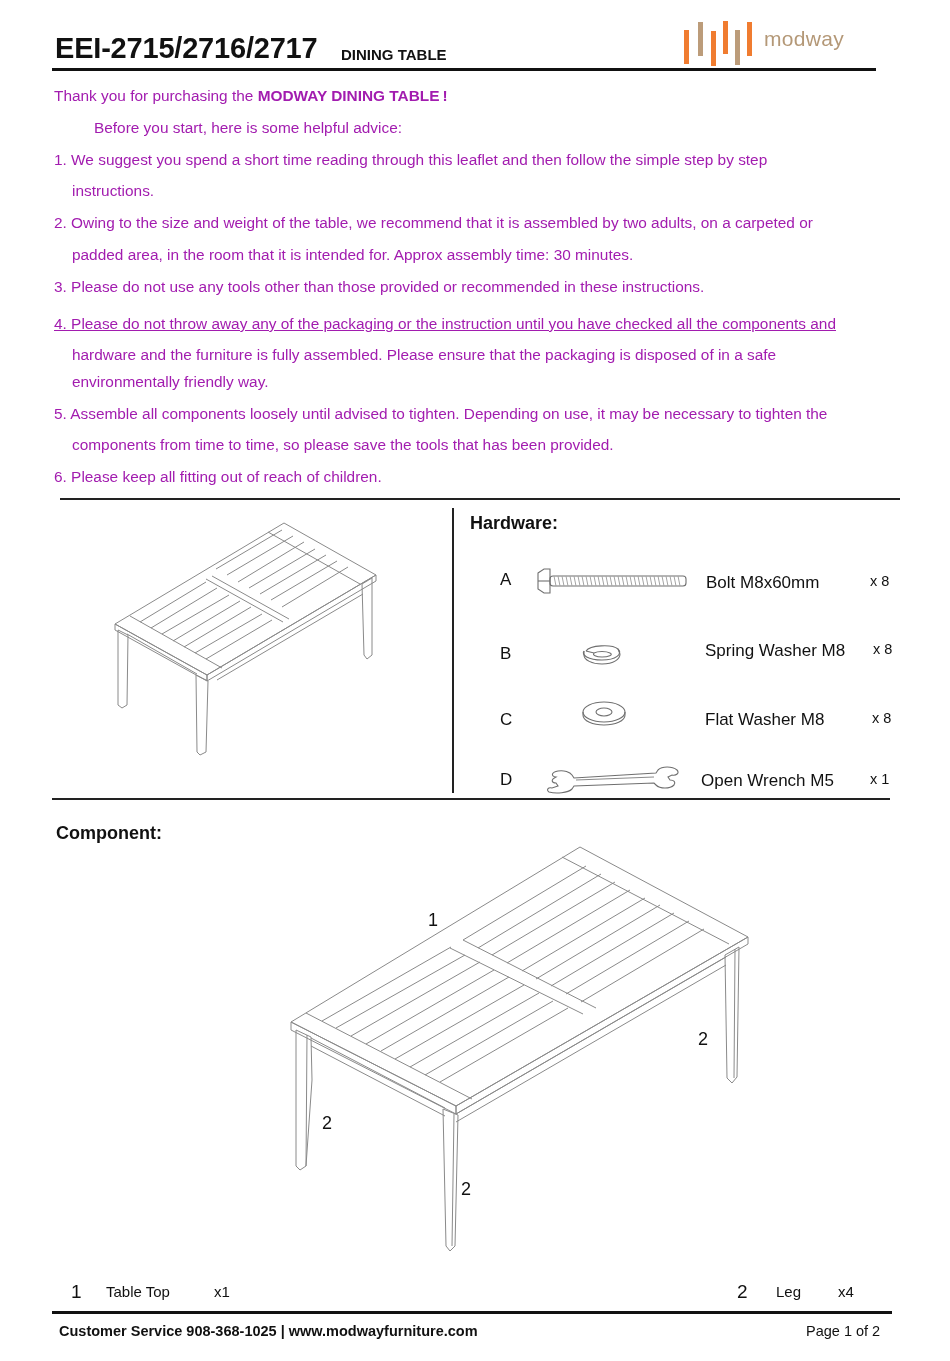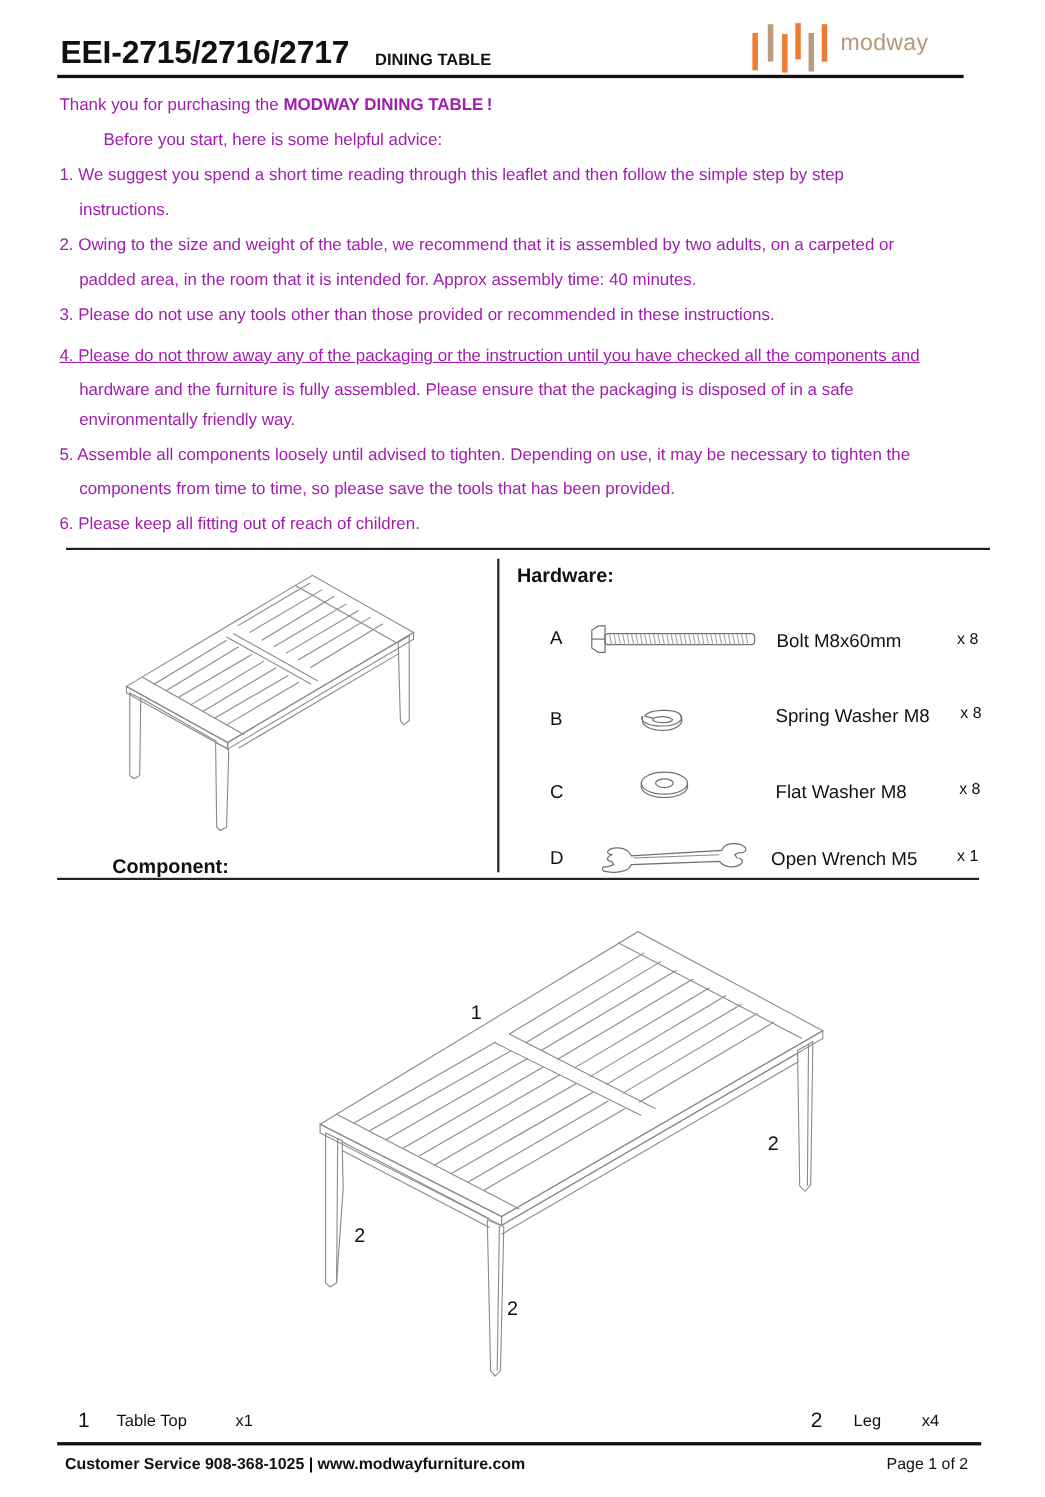--- a/index.html
+++ b/index.html
@@ -27,21 +27,21 @@
   #rule-hw { left: 52px; top: 798px; width: 838px; height: 2px; background: #222; }
   #rule-footer { left: 52px; top: 1311px; width: 840px; height: 3px; background: #111; }
 
   
   #hw-heading { left: 470px; top: 513px; font-size: 18px; font-weight: bold; }
   .hw-letter { position: absolute; left: 500px; font-size: 17px; }
   .hw-name { position: absolute; font-size: 17px; white-space: nowrap; }
   .hw-qty { position: absolute; font-size: 14.5px; white-space: nowrap; }
 
   
-  #comp-heading { left: 56px; top: 778px; font-size: 18px; font-weight: bold; margin-left: 46px; }
+  #comp-heading { left: 56px; top: 823px; font-size: 18px; font-weight: bold; }
   .callout { position: absolute; font-size: 18px; }
 
   .legend-num { position: absolute; font-size: 19px; }
   .legend-label { position: absolute; font-size: 15px; }
   .legend-qty { position: absolute; font-size: 15px; }
 
   
   #footer-left { left: 59px; top: 1323px; font-size: 14.5px; font-weight: bold; white-space: nowrap; }
   #footer-page { left: 806px; top: 1323px; font-size: 14.5px; white-space: nowrap; }
 
@@ -68,21 +68,21 @@
 
 <div class="para" style="top:87px;">
   <span>Thank you for purchasing the </span><b>MODWAY DINING TABLE</b><b style="margin-left:3px">!</b>
 </div>
 <div class="para" style="top:119px;margin-left:40px;">Before you start, here is some helpful advice:</div>
 
 <div class="para" style="top:151px;">1. We suggest you spend a short time reading through this leaflet and then follow the simple step by step</div>
 <div class="para indent" style="top:182px;">instructions.</div>
 
 <div class="para" style="top:214px;">2. Owing to the size and weight of the table, we recommend that it is assembled by two adults, on a carpeted or</div>
-<div class="para indent" style="top:246px;">padded area, in the room that it is intended for. Approx assembly time: 40 minutes.</div>
+<div class="para indent" style="top:246px;">padded area, in the room that it is intended for. Approx assembly time: 30 minutes.</div>
 
 <div class="para" style="top:278px;">3. Please do not use any tools other than those provided or recommended in these instructions.</div>
 
 <div class="para" style="top:315px;text-decoration:underline;">4. Please do not throw away any of the packaging or the instruction until you have checked all the components and</div>
 <div class="para indent" style="top:346px;">hardware and the furniture is fully assembled. Please ensure that the packaging is disposed of in a safe</div>
 <div class="para indent" style="top:373px;">environmentally friendly way.</div>
 
 <div class="para" style="top:405px;">5. Assemble all components loosely until advised to tighten. Depending on use, it may be necessary to tighten the</div>
 <div class="para indent" style="top:436px;">components from time to time, so please save the tools that has been provided.</div>
 

